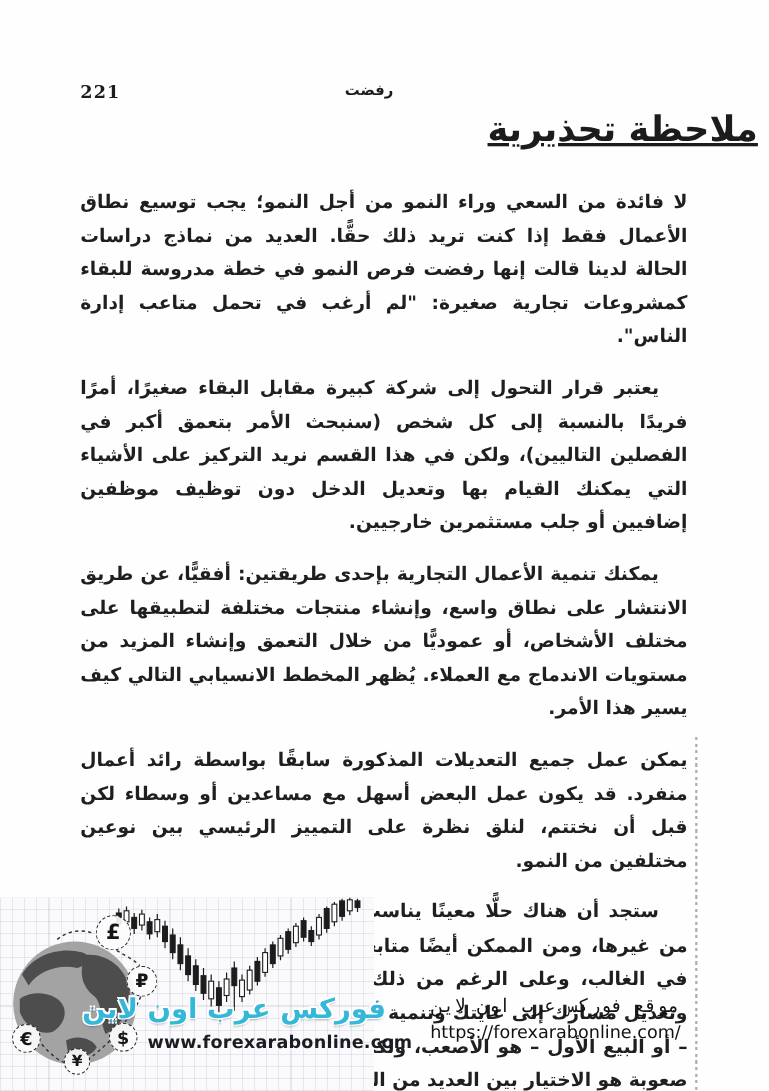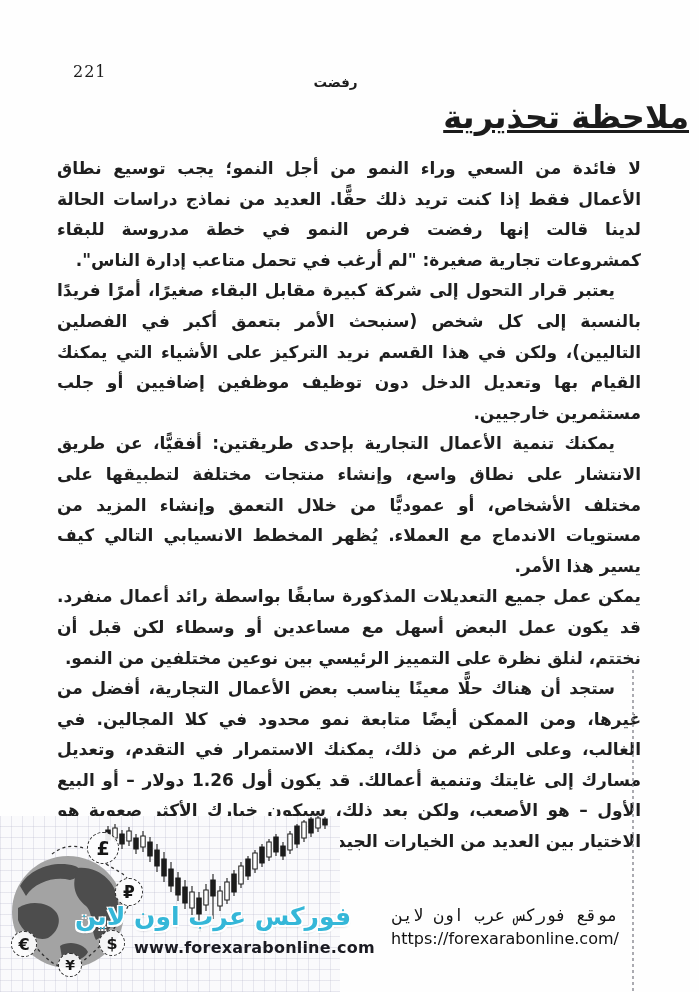--- a/index.html
+++ b/index.html
@@ -7,22 +7,22 @@
     position:relative;
     width:699px;height:992px;
     margin:0 auto;
     background:#fefefe;
     overflow:hidden;
     font-family:"DejaVu Sans",sans-serif;
     color:#1c1c1c;
   }
   
   .page-number{
-    position:absolute;left:73px;top:62px;
-    font-size:16px;font-weight:normal;
+    position:absolute;left:73px;top:74px;
+    font-size:16px;font-weight:bold;
     font-family:"DejaVu Serif","Liberation Serif",serif;
     letter-spacing:1px;
   }
   .running-header{
     position:absolute;left:0;right:28px;top:74px;
     text-align:center;
     font-size:13.5px;font-weight:bold;
     direction:rtl;
   }
   .chapter-title{
@@ -34,21 +34,21 @@
   }
   
   .body-text{
     position:absolute;left:57px;top:153px;width:584px;
     direction:rtl;
     text-align:justify;
     font-size:17px;font-weight:bold;
     line-height:30.6px;
     color:#1f1f1f;
   }
-  .body-text p{margin:0;}
+  .body-text p{margin:16px;}
   .body-text p.indent{text-indent:26px;}
   
   .watermark{
     position:absolute;left:0;top:816px;width:340px;height:176px;
     background-color:#fafafc;
     background-image:
       repeating-linear-gradient(0deg, rgba(185,185,205,.30) 0 1px, transparent 1px 11px),
       repeating-linear-gradient(90deg, rgba(185,185,205,.30) 0 1px, transparent 1px 11px);
   }
   .wm-svg{position:absolute;left:0;top:0;}

